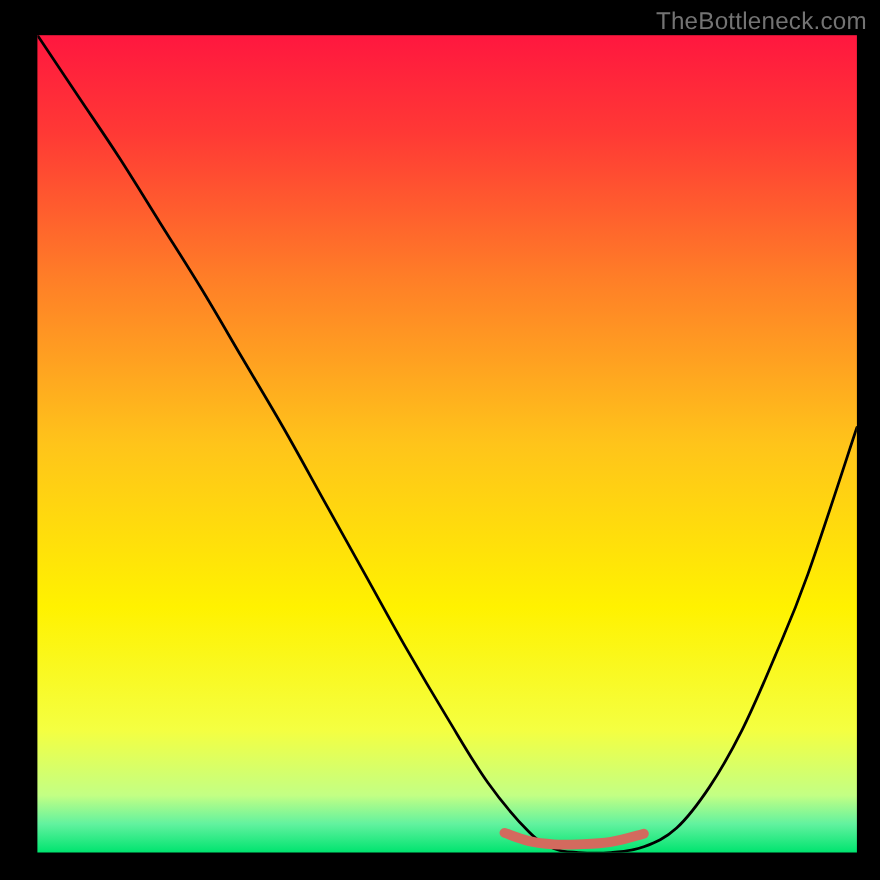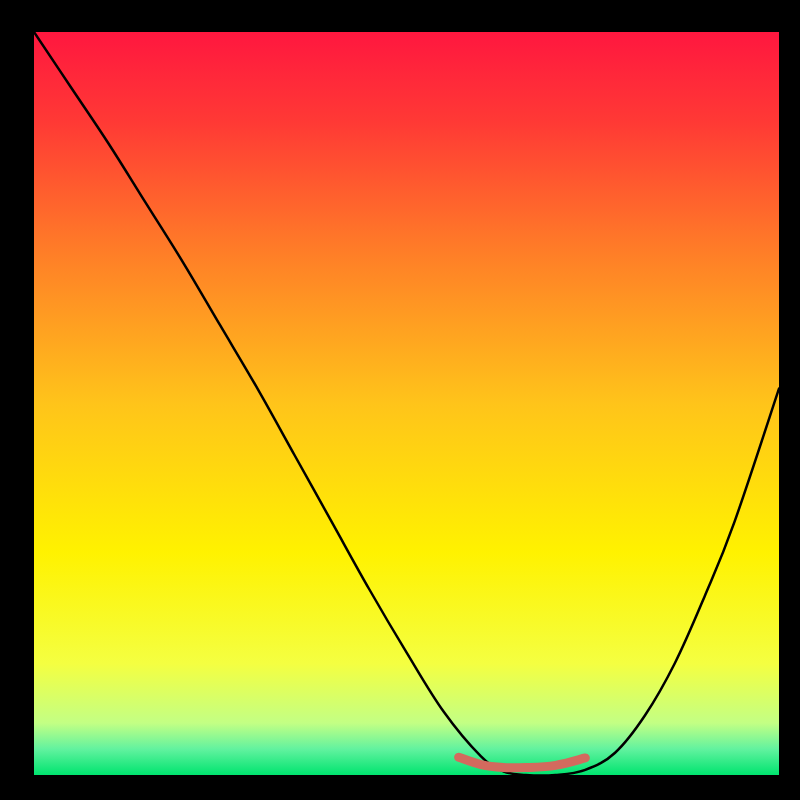--- a/index.html
+++ b/index.html
@@ -32,20 +32,21 @@
     left: 0;
     top: 0;
     width: 800px;
     height: 800px;
   }
 </style>
 </head>
 <body>
 
 <div class="stage">
+  <div class="watermark">TheBottleneck.com</div>
   <svg class="chart" viewBox="0 0 800 800">
     <defs>
       <linearGradient id="bg-grad" x1="0" y1="0" x2="0" y2="1">
           <stop offset="0%" stop-color="#ff173f"></stop>
           <stop offset="12%" stop-color="#ff3935"></stop>
           <stop offset="30%" stop-color="#ff7f27"></stop>
           <stop offset="50%" stop-color="#ffc41a"></stop>
           <stop offset="70%" stop-color="#fff200"></stop>
           <stop offset="85%" stop-color="#f4ff41"></stop>
           <stop offset="93%" stop-color="#c3ff84"></stop>

